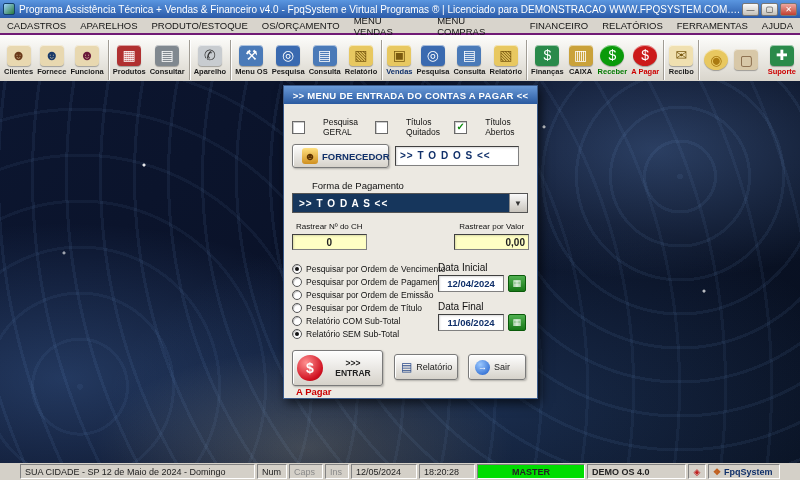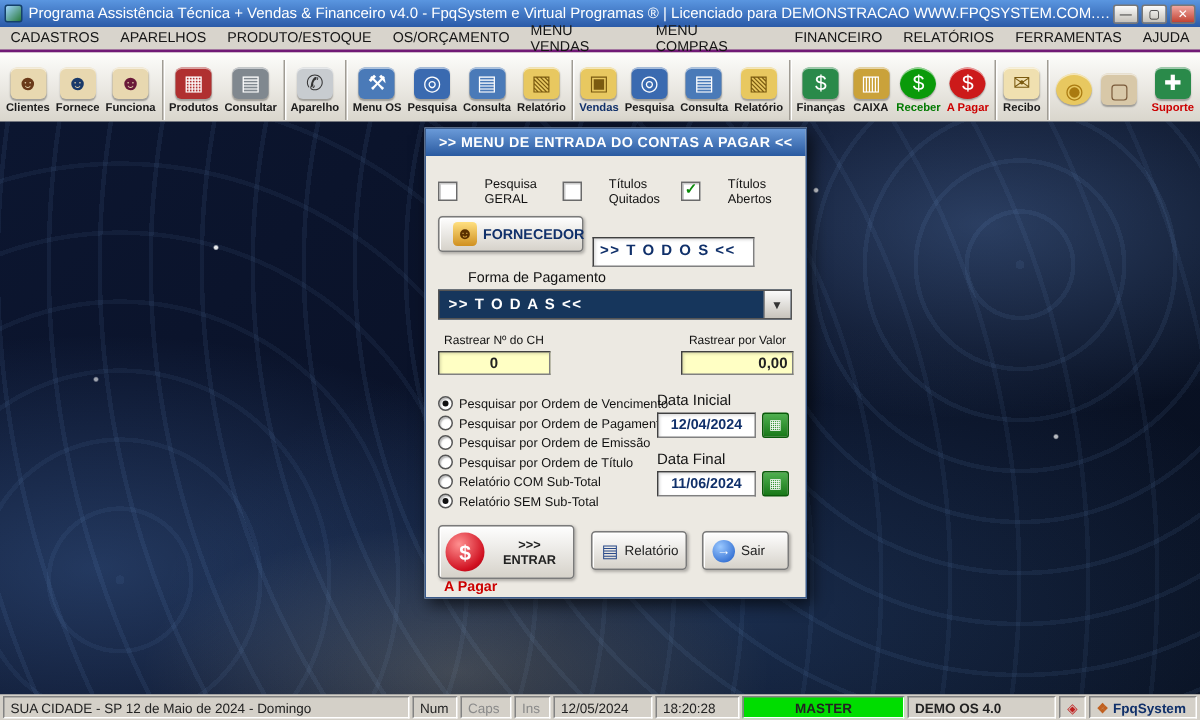--- a/index.html
+++ b/index.html
@@ -59,22 +59,22 @@
   .cb-box{width:11px;height:11px;background:#fff;border:1px solid #6a6a6a;box-shadow:inset 1px 1px 0 #ccc;
     font-size:10px;font-weight:bold;color:#0a8a0a;line-height:10px;text-align:center;flex:0 0 auto;}
   .btn3d{background:linear-gradient(#fefefe,#d6d2ca);border:1px solid #7a7a7a;border-radius:3px;
     box-shadow:inset 1px 1px 0 #fff, 1px 1px 2px rgba(0,0,0,.25);cursor:pointer;font-family:inherit;}
   .fornecedor-btn{position:absolute;top:40px;left:8px;width:97px;height:24px;display:flex;align-items:center;
     gap:4px;font-size:9.5px;font-weight:bold;color:#10306a;}
   .forn-icon{width:16px;height:16px;border-radius:3px;background:linear-gradient(#ffe080,#d09020);
     color:#5a3000;font-size:11px;display:flex;align-items:center;justify-content:center;margin-left:3px;flex:0 0 auto;}
   .sunken{background:#fff;border:1px solid #808080;border-top-color:#404040;border-left-color:#404040;
     box-shadow:inset 1px 1px 2px rgba(0,0,0,.15);box-sizing:border-box;}
-  .forn-value{position:absolute;top:42px;left:111px;width:108px;height:20px;line-height:18px;font-size:10px;
-    font-weight:bold;color:#10306a;letter-spacing:1px;padding-left:4px;cursor:text;margin-top:12px;}
+  .forn-value{position:absolute;top:42px;left:111px;width:124px;height:20px;line-height:18px;font-size:10px;
+    font-weight:bold;color:#10306a;letter-spacing:1px;padding-left:4px;cursor:text;}
   .fp-label{position:absolute;top:76px;left:8px;font-size:9.5px;color:#111;padding-left:20px;}
   .fp-combo{position:absolute;top:89px;left:8px;width:236px;height:20px;background:#16365c;border:1px solid #555;
     color:#fff;font-size:10px;font-weight:bold;letter-spacing:1px;display:flex;align-items:center;
     padding-left:6px;box-sizing:border-box;cursor:pointer;}
   .fp-arrow{margin-left:auto;width:17px;align-self:stretch;background:linear-gradient(#fafafa,#c8c4bc);
     border-left:1px solid #888;color:#333;font-size:8px;display:flex;align-items:center;justify-content:center;}
   .rastreio-row{position:absolute;top:118px;left:8px;right:8px;display:flex;justify-content:space-between;}
   .ras-col{display:flex;flex-direction:column;gap:3px;width:31.5%;}
   .ras-label{font-size:8px;color:#111;text-align:center;white-space:nowrap;}
   .ras-input{height:16px;background:#ffffc4;font-size:10px;font-weight:bold;color:#222;line-height:15px;
@@ -101,21 +101,21 @@
   .apagar-label{position:absolute;top:282px;left:12px;font-size:9.5px;font-weight:bold;color:#cc0000;}
   .sm-btn{position:absolute;top:250px;height:26px;display:flex;align-items:center;gap:4px;padding:0 6px;
     font-size:9px;color:#222;}
   .relatorio-btn{left:110px;width:64px;}
   .sair-btn{left:184px;width:58px;}
   .rel-icon{color:#2a4a8a;font-size:12px;}
   .sair-icon{width:15px;height:15px;border-radius:50%;background:radial-gradient(circle at 35% 30%,#9ac8ff,#1a5ac8);
     color:#fff;font-size:9px;display:flex;align-items:center;justify-content:center;flex:0 0 auto;}
   
   .statusbar{position:absolute;left:0;right:0;bottom:0;height:17px;background:#d4d0c8;display:flex;gap:2px;
-    padding:1px 2px;box-sizing:border-box;font-size:9px;color:#222;align-items:stretch;}
+    padding:1px 20px;box-sizing:border-box;font-size:9px;color:#222;align-items:stretch;}
   .st-cell{border:1px solid;border-color:#828282 #fff #fff #828282;display:flex;align-items:center;
     padding:0 4px;white-space:nowrap;overflow:hidden;box-sizing:border-box;}
   .st-icon{margin-right:3px;font-size:9px;}
 </style>
 </head>
 <body>
 
 <div class="titlebar">
   <span class="app-icon"></span>
   <span class="title-text">Programa Assistência Técnica + Vendas &amp; Financeiro v4.0 - FpqSystem e Virtual Programas ® | Licenciado para  DEMONSTRACAO  WWW.FPQSYSTEM.COM.BR</span>

